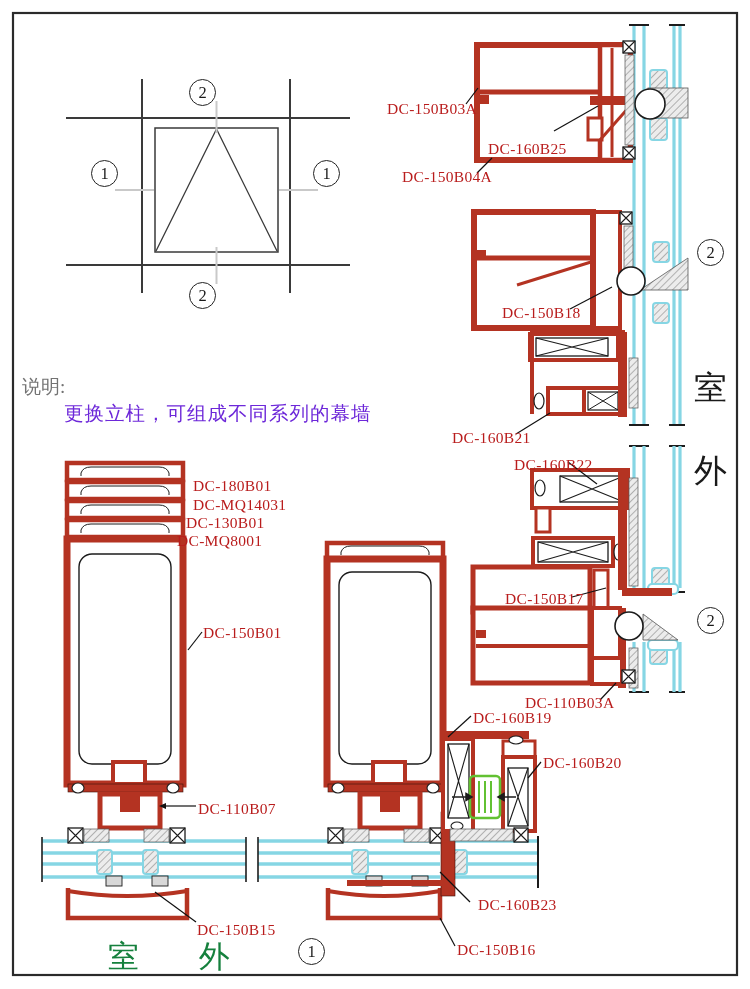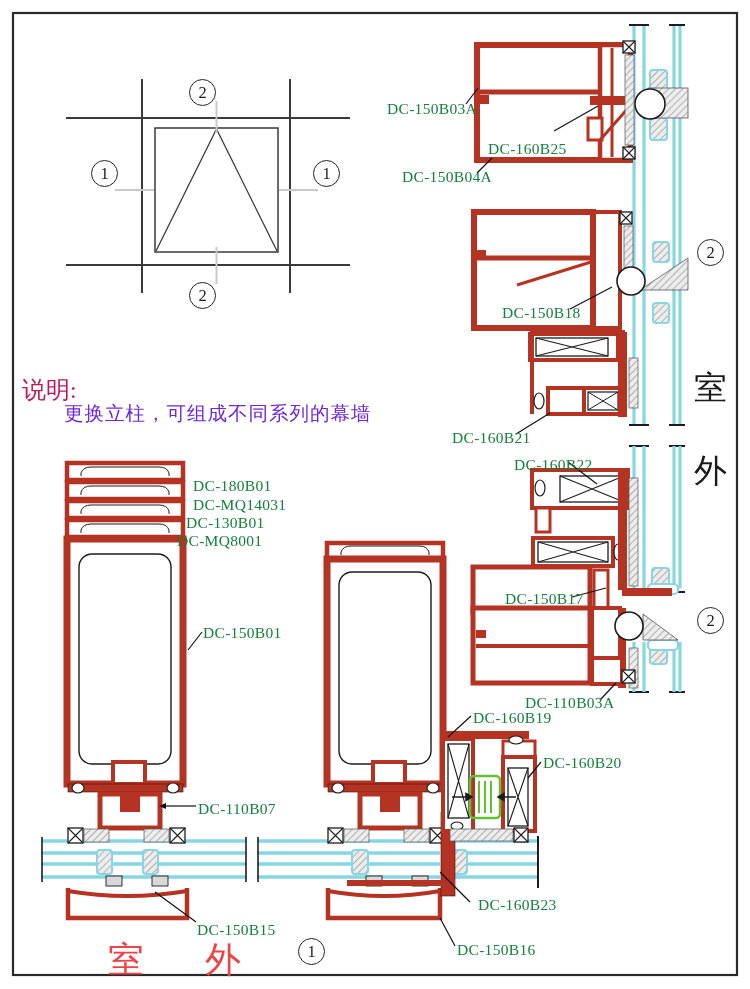--- a/index.html
+++ b/index.html
@@ -1,26 +1,26 @@
 <!DOCTYPE html>
 <html><head>
 <meta charset="utf-8">
 <style>
   html,body{margin:0;padding:0;background:#fff;}
   #page{position:relative;width:750px;height:989px;background:#ffffff;overflow:hidden;
         font-family:"Liberation Serif","DejaVu Serif",serif;}
   svg{position:absolute;left:0;top:0;}
-  .lbl{position:absolute;font-size:15.5px;color:#15803d;white-space:nowrap;letter-spacing:.3px;}
+  .lbl{position:absolute;font-size:15.5px;color:#b91c1c;white-space:nowrap;letter-spacing:.3px;}
   .marker{position:absolute;width:25px;height:25px;border:1.6px solid #222;border-radius:50%;
           display:flex;align-items:center;justify-content:center;font-size:16.5px;color:#1a1a1a;
           background:transparent;}
-  .note-h{position:absolute;font-size:24px;color:#be185d;}
+  .note-h{position:absolute;font-size:19px;color:#737373;}
   .note-b{position:absolute;font-size:19.5px;color:#6d28d9;letter-spacing:1px;}
   .cjk-v{position:absolute;font-size:33px;color:#1a1a1a;}
-  .cjk-b{position:absolute;font-size:36px;color:#ef4444;letter-spacing:26px;}
+  .cjk-b{position:absolute;font-size:31px;color:#15803d;letter-spacing:26px;}
 </style>
 </head>
 <body>
 
 <div id="page">
 
 <svg width="750" height="989" viewBox="0 0 750 989">
   <defs>
     <pattern id="h" width="5" height="5" patternUnits="userSpaceOnUse" patternTransform="rotate(45)">
       <rect width="5" height="5" fill="#ececec"></rect>

